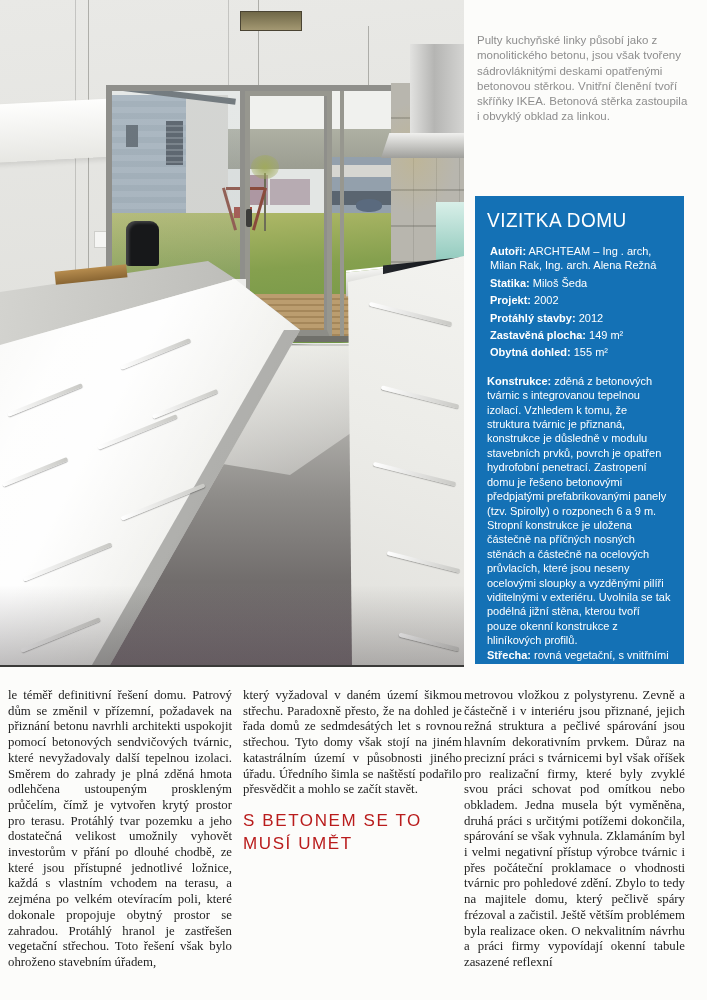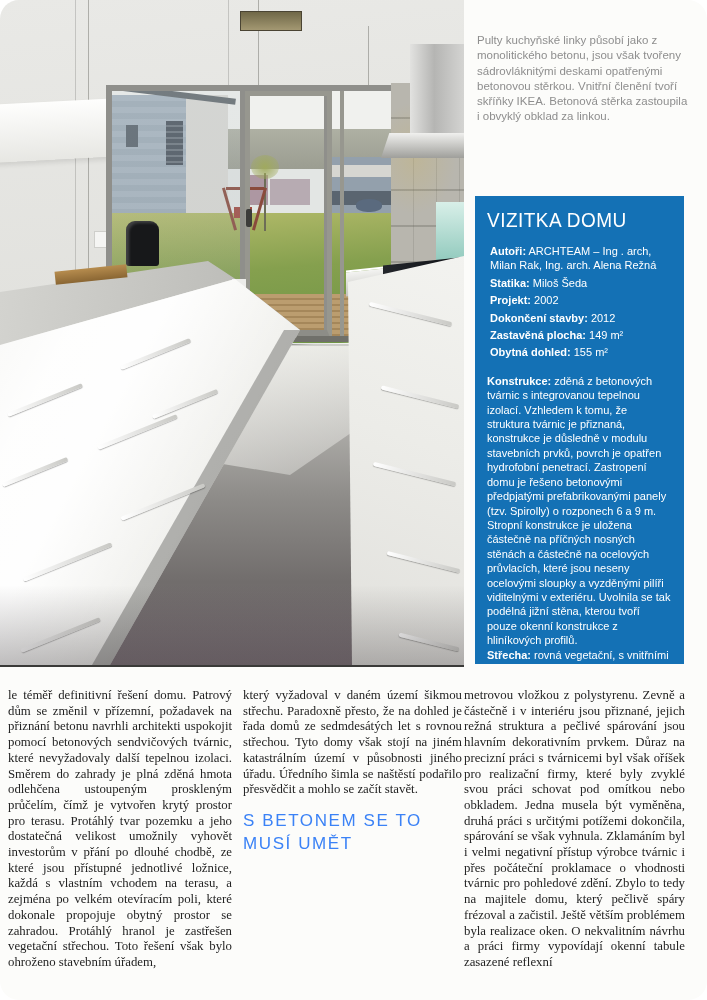--- a/index.html
+++ b/index.html
@@ -1,17 +1,17 @@
 <!DOCTYPE html>
 <html><head>
 <meta charset="utf-8">
 <style>
   html,body{margin:0;padding:0;background:#ffffff;}
   .page{position:relative;width:707px;height:1000px;background:#fcfcfa;overflow:hidden;
-        font-family:"Liberation Sans",sans-serif;border-radius:19px;}
+        font-family:"Liberation Sans",sans-serif;}
 
   
   .photo{position:absolute;left:0;top:0;width:464px;height:665px;overflow:hidden;
          background:linear-gradient(175deg,#e9e9e6 0%,#e0e0dc 55%,#d8d8d4 100%);
          border-bottom:2px solid #3a3a38;}
   .photo *{position:absolute;}
   .seam{width:1px;background:rgba(130,130,125,.35);}
   .cable{width:1px;background:rgba(115,115,110,.5);}
   .vent{left:240px;top:11px;width:60px;height:18px;border:1px solid #4a4433;
         background:linear-gradient(#6f6747,#a39872);}
@@ -131,21 +131,21 @@
   .vz-gap{height:11px;}
   .vizitka strong{font-weight:700;}
 
   .article{position:absolute;left:8px;top:688px;width:692px;display:flex;
      font-family:"Liberation Serif",serif;font-size:12.8px;line-height:15.7px;color:#232323;}
   .article p{margin:0;text-align:justify;}
   .col1{width:224px;margin-right:11px;}
   .col2{width:219px;margin-right:2px;}
   .col3{width:221px;}
   .art-heading{font-family:"Liberation Sans",sans-serif;font-size:17px;line-height:23px;
-     letter-spacing:1.6px;color:#3b82f6;margin:11px 0 9px 0 !important;
+     letter-spacing:1.6px;color:#b91c1c;margin:11px 0 9px 0 !important;
      text-align:left;white-space:pre-line;}
 
   .footer{position:absolute;left:20px;top:948px;display:flex;align-items:baseline;}
   .page-num{font-size:16px;font-weight:700;color:#1a1a1a;}
   .site{font-size:9px;color:#bdbdba;letter-spacing:.4px;margin-left:11px;}
   .issue{font-size:9.5px;font-weight:700;color:#3c3c3a;margin-left:8px;}
 </style>
 </head>
 <body>
 
@@ -234,21 +234,21 @@
     <div class="floor-shadow"></div>
   </div>
 
   <div class="caption">Pulty kuchyňské linky působí jako z monolitického betonu, jsou však tvořeny sádrovláknitými deskami opatřenými betonovou stěrkou. Vnitřní členění tvoří skříňky IKEA. Betonová stěrka zastoupila i obvyklý obklad za linkou.</div>
 
   <div class="vizitka">
     <h2 class="vz-title">VIZITKA DOMU</h2>
     <p class="vz-item"><strong>Autoři:</strong> <span>ARCHTEAM – Ing . arch, Milan Rak, Ing. arch. Alena Režná</span></p>
     <p class="vz-item"><strong>Statika:</strong> <span>Miloš Šeda</span></p>
     <p class="vz-item"><strong>Projekt:</strong> <span>2002</span></p>
-    <p class="vz-item"><strong>Dokončení stavby:</strong> <span>2012</span></p>
+    <p class="vz-item"><strong>Protáhlý stavby:</strong> <span>2012</span></p>
     <p class="vz-item"><strong>Zastavěná plocha:</strong> <span>149 m²</span></p>
     <p class="vz-item"><strong>Obytná dohled:</strong> <span>155 m²</span></p>
     <div class="vz-gap"></div>
     <p class="vz-para"><strong>Konstrukce:</strong> <span>zděná z betonových tvárnic s integrovanou tepelnou izolací. Vzhledem k tomu, že struktura tvárnic je přiznaná, konstrukce je důsledně v modulu stavebních prvků, povrch je opatřen hydrofobní penetrací. Zastropení domu je řešeno betonovými předpjatými prefabrikovanými panely (tzv. Spirolly) o rozponech 6 a 9 m. Stropní konstrukce je uložena částečně na příčných nosných stěnách a částečně na ocelových průvlacích, které jsou neseny ocelovými sloupky a vyzděnými pilíři viditelnými v exteriéru. Uvolnila se tak podélná jižní stěna, kterou tvoří pouze okenní konstrukce z hliníkových profilů.</span></p>
     <p class="vz-para"><strong>Střecha:</strong> <span>rovná vegetační, s vnitřními svody, zateplená z interiéru polystyrenem a částečně minerální vatou, zaklopená sádrokartonovými deskami.</span></p>
 
   </div>
 
   <div class="article">
     <div class="col1">

